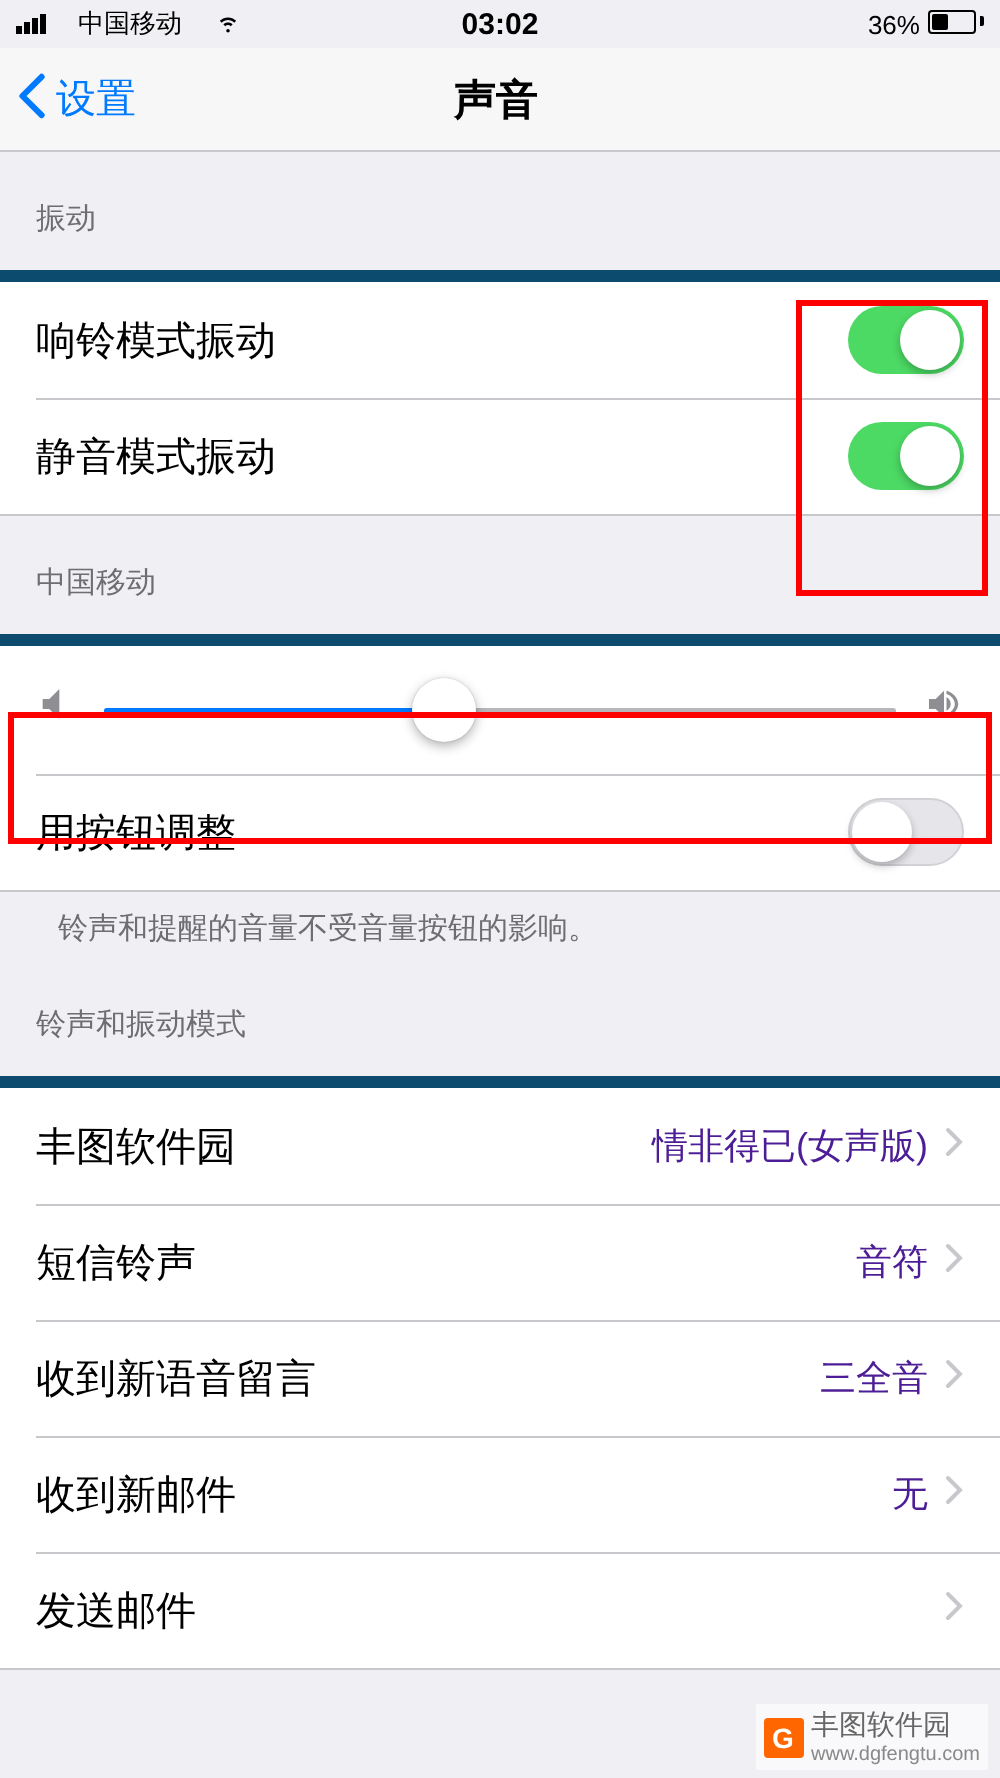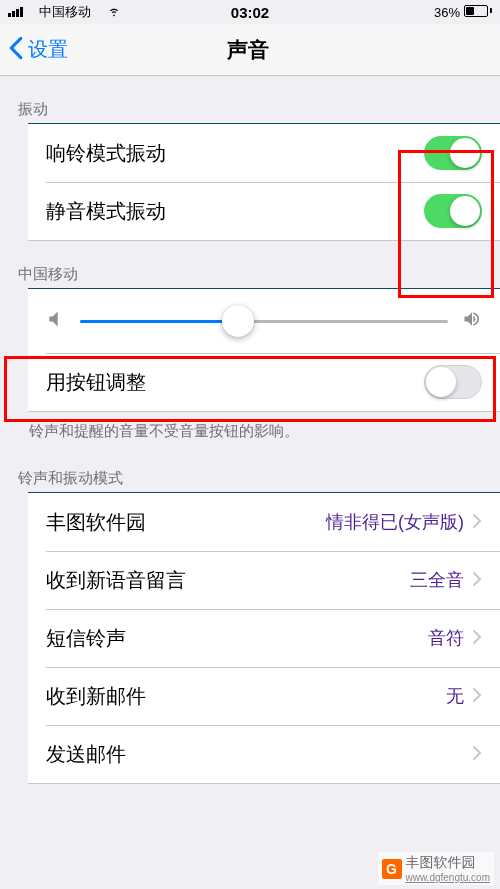--- a/index.html
+++ b/index.html
@@ -38,23 +38,23 @@
       display: flex;
       align-items: center;
       border-bottom: 1px solid #c8c7cc;
       background: #f7f7f8;
       position: relative;
     }
     .nav-back { display: flex; align-items: flex-start; color: #007aff; font-size: 20px; padding-left: 8px; font-family: Liberation Mono, monospace; }
     .nav-back svg { width: 16px; height: 24px; margin-right: 4px; }
     .nav-title { position: absolute; left: 0; right: 4px; text-align: center; font-size: 21px; font-weight: 600; pointer-events: none; }
 
-    .section-header { padding: 24px 18px 4px; font-size: 15px; color: #6d6d72; }
+    .section-header { padding: 24px 18px 16px; font-size: 15px; color: #6d6d72; }
     .section-footer { padding: 8px 29px 4px; font-size: 15px; color: #6d6d72; line-height: 1.4; }
-    .cell-group { background: #fff; border-top: 1px solid #0c4a6e; border-bottom: 1px solid #c8c7cc; margin-left: 28px; }
+    .cell-group { background: #fff; border-top: 6px solid #0c4a6e; border-bottom: 1px solid #c8c7cc; }
     .cell {
       min-height: 58px;
       display: flex;
       align-items: center;
       padding: 0 18px;
       position: relative;
       font-size: 20px;
     }
     .cell + .cell::before {
       content: ""; position: absolute; left: 18px; right: 0; top: 0; height: 1px; background: #c8c7cc;
@@ -88,21 +88,21 @@
     .highlight-box { position: absolute; border: 3px solid #ff0000; pointer-events: none; }
     .hl1 { top: 150px; left: 398px; width: 96px; height: 148px; }
     .hl2 { top: 356px; left: 4px; width: 492px; height: 66px; }
 
     .watermark {
       position: absolute; bottom: 4px; right: 6px;
       font-size: 14px; color: #666; display: flex; align-items: center; gap: 4px;
       background: rgba(255,255,255,0.6); padding: 2px 4px;
     }
     .watermark .logo { width: 20px; height: 20px; background: #ff6600; color:#fff; font-weight:bold; display:flex; align-items:center; justify-content:center; border-radius:2px; font-size:14px;}
-    .watermark .sub { font-size: 10px; color: #888; display:block;text-decoration:underline; }
+    .watermark .sub { font-size: 10px; color: #888; display:block; }
   </style>
 </head>
 <body>
 
 <div class="status-bar">
   <div class="status-left">
     <span class="signal-bars">
         <span></span>
         <span></span>
         <span></span>
@@ -186,29 +186,29 @@
 <div class="section-header">铃声和振动模式</div>
 <div class="cell-group">
   <div class="cell">
     <div class="cell-label">丰图软件园</div>
     <div class="cell-value">情非得已(女声版)</div>
     <span class="chevron"><svg viewBox="0 0 10 16" fill="none" stroke="#c7c7cc" stroke-width="2" stroke-linecap="round">
           <polyline points="2,2 8,8 2,14"></polyline>
         </svg></span>
   </div>
   <div class="cell">
+    <div class="cell-label">短信铃声</div>
+    <div class="cell-value">音符</div>
+    <span class="chevron"><svg viewBox="0 0 10 16" fill="none" stroke="#c7c7cc" stroke-width="2" stroke-linecap="round">
+          <polyline points="2,2 8,8 2,14"></polyline>
+        </svg></span>
+  </div>
+  <div class="cell">
     <div class="cell-label">收到新语音留言</div>
     <div class="cell-value">三全音</div>
-    <span class="chevron"><svg viewBox="0 0 10 16" fill="none" stroke="#c7c7cc" stroke-width="2" stroke-linecap="round">
-          <polyline points="2,2 8,8 2,14"></polyline>
-        </svg></span>
-  </div>
-  <div class="cell">
-    <div class="cell-label">短信铃声</div>
-    <div class="cell-value">音符</div>
     <span class="chevron"><svg viewBox="0 0 10 16" fill="none" stroke="#c7c7cc" stroke-width="2" stroke-linecap="round">
           <polyline points="2,2 8,8 2,14"></polyline>
         </svg></span>
   </div>
   <div class="cell">
     <div class="cell-label">收到新邮件</div>
     <div class="cell-value">无</div>
     <span class="chevron"><svg viewBox="0 0 10 16" fill="none" stroke="#c7c7cc" stroke-width="2" stroke-linecap="round">
           <polyline points="2,2 8,8 2,14"></polyline>
         </svg></span>

